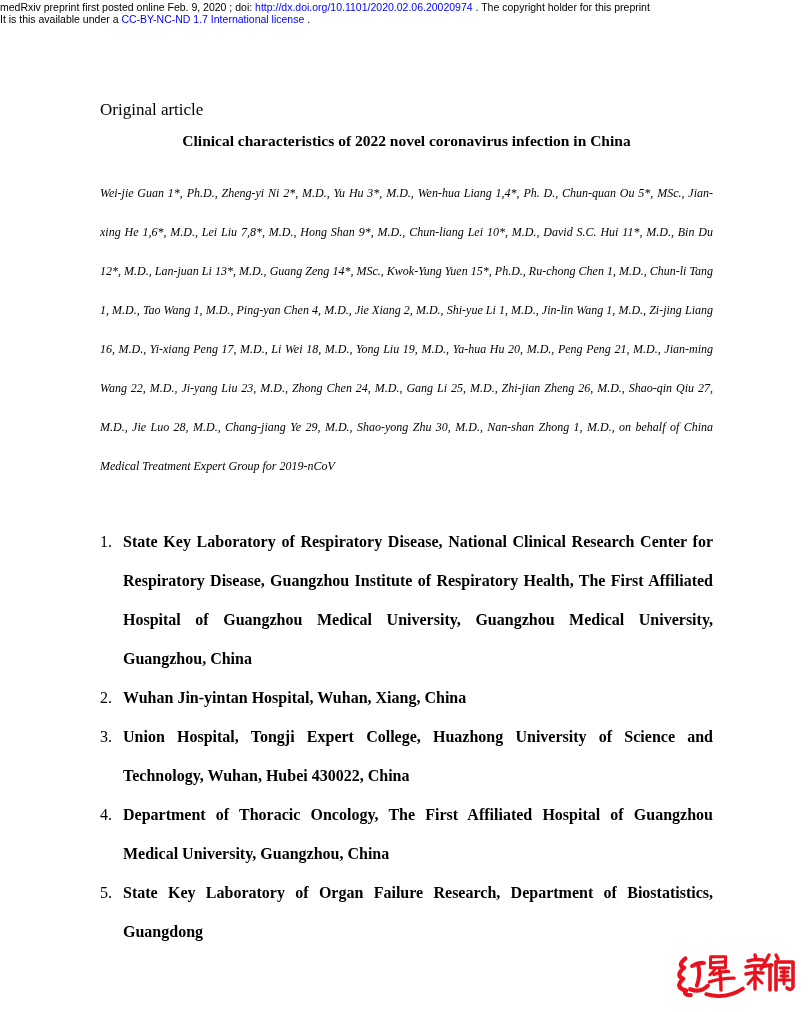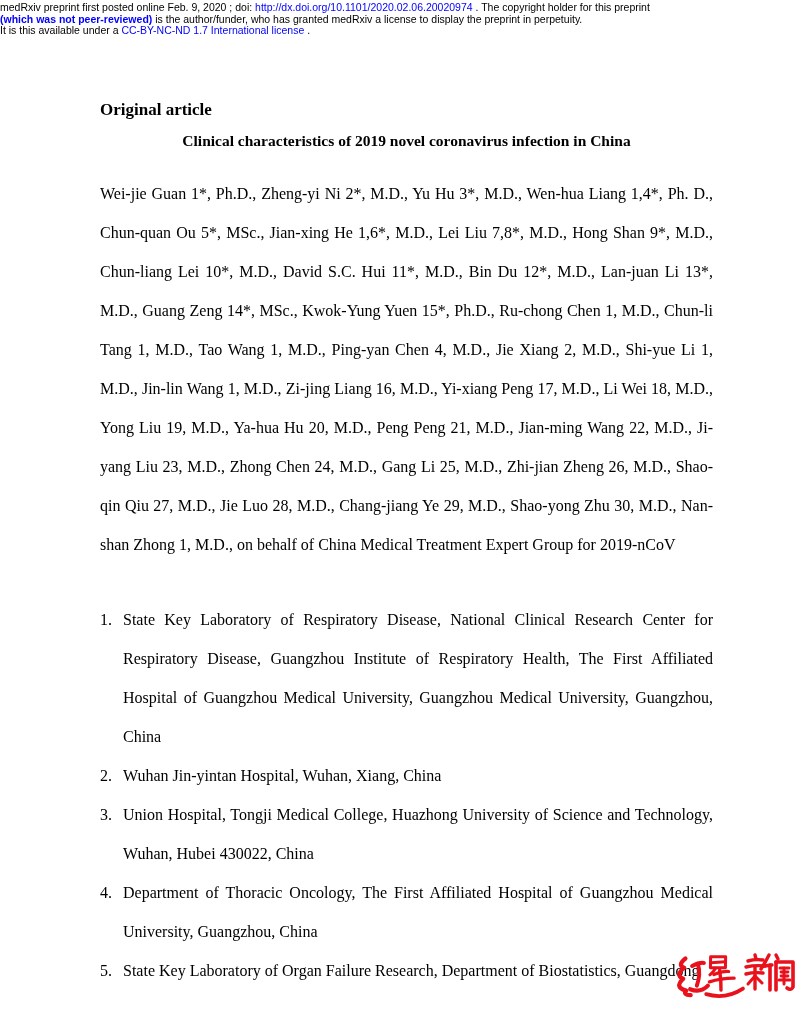--- a/index.html
+++ b/index.html
@@ -29,84 +29,84 @@
 
   
   .content {
     position: absolute;
     left: 100px;
     top: 99px;
     width: 613px;
   }
   .section-heading {
     font-size: 17px;
-    font-weight: bold;
+    font-weight: normal;
     line-height: 21px;
     margin: 0;
   }
   .paper-title {
     margin-top: 11px;
     font-size: 15.5px;
     font-weight: bold;
     line-height: 20px;
     text-align: center;
   }
   .authors {
     margin-top: 23px;
-    font-size: 16px;
+    font-size: 12px;
     line-height: 39px;
     text-align: justify;
+    font-style: italic;
   }
   .affiliations {
     margin-top: 36px;
     font-size: 16px;
     line-height: 39px;
   }
   .aff-row { display: flex; }
   .aff-num { flex: 0 0 23px; }
-  .aff-text { flex: 1 1 auto; text-align: justify; }
+  .aff-text { flex: 1 1 auto; text-align: justify; font-weight: bold; }
 
   
   .logo {
     position: absolute;
     left: 672px;
     top: 950px;
     width: 124px;
     height: 54px;
   }
   .logo svg { width: 100%; height: 100%; }
 </style>
 </head>
 <body>
 
 <div class="page">
 
   <div class="banner">
     <div><span>medRxiv preprint first posted online Feb. 9, 2020 ; doi: </span><a href="#">http://dx.doi.org/10.1101/2020.02.06.20020974</a><span> . The copyright holder for this preprint</span></div>
-    <div><span class="blue-bold">(which was not peer-reviewed)</span><span> is the author/funder, who has granted medRxiv a license to display the preprint in perpetuity.</span></div>
     <div><span>It is this available under a </span><a href="#">CC-BY-NC-ND 1.7 International license</a><span> .</span></div>
   </div>
 
   <div class="content">
     <div class="section-heading">Original article</div>
-    <div class="paper-title">Clinical characteristics of 2019 novel coronavirus infection in China</div>
+    <div class="paper-title">Clinical characteristics of 2022 novel coronavirus infection in China</div>
     <div class="authors">Wei-jie Guan 1*, Ph.D., Zheng-yi Ni 2*, M.D., Yu Hu 3*, M.D., Wen-hua Liang 1,4*, Ph. D., Chun-quan Ou 5*, MSc., Jian-xing He 1,6*, M.D., Lei Liu 7,8*, M.D., Hong Shan 9*, M.D., Chun-liang Lei 10*, M.D., David S.C. Hui 11*, M.D., Bin Du 12*, M.D., Lan-juan Li 13*, M.D., Guang Zeng 14*, MSc., Kwok-Yung Yuen 15*, Ph.D., Ru-chong Chen 1, M.D., Chun-li Tang 1, M.D., Tao Wang 1, M.D., Ping-yan Chen 4, M.D., Jie Xiang 2, M.D., Shi-yue Li 1, M.D., Jin-lin Wang 1, M.D., Zi-jing Liang 16, M.D., Yi-xiang Peng 17, M.D., Li Wei 18, M.D., Yong Liu 19, M.D., Ya-hua Hu 20, M.D., Peng Peng 21, M.D., Jian-ming Wang 22, M.D., Ji-yang Liu 23, M.D., Zhong Chen 24, M.D., Gang Li 25, M.D., Zhi-jian Zheng 26, M.D., Shao-qin Qiu 27, M.D., Jie Luo 28, M.D., Chang-jiang Ye 29, M.D., Shao-yong Zhu 30, M.D., Nan-shan Zhong 1, M.D., on behalf of China Medical Treatment Expert Group for 2019-nCoV</div>
 
     <div class="affiliations">
       <div class="aff-row">
         <span class="aff-num">1.</span>
         <div class="aff-text">State Key Laboratory of Respiratory Disease, National Clinical Research Center for Respiratory Disease, Guangzhou Institute of Respiratory Health, The First Affiliated Hospital of Guangzhou Medical University, Guangzhou Medical University, Guangzhou, China</div>
       </div>
       <div class="aff-row">
         <span class="aff-num">2.</span>
         <div class="aff-text">Wuhan Jin-yintan Hospital, Wuhan, Xiang, China</div>
       </div>
       <div class="aff-row">
         <span class="aff-num">3.</span>
-        <div class="aff-text">Union Hospital, Tongji Medical College, Huazhong University of Science and Technology, Wuhan, Hubei 430022, China</div>
+        <div class="aff-text">Union Hospital, Tongji Expert College, Huazhong University of Science and Technology, Wuhan, Hubei 430022, China</div>
       </div>
       <div class="aff-row">
         <span class="aff-num">4.</span>
         <div class="aff-text">Department of Thoracic Oncology, The First Affiliated Hospital of Guangzhou Medical University, Guangzhou, China</div>
       </div>
       <div class="aff-row">
         <span class="aff-num">5.</span>
         <div class="aff-text">State Key Laboratory of Organ Failure Research, Department of Biostatistics, Guangdong</div>
       </div>
     </div>

